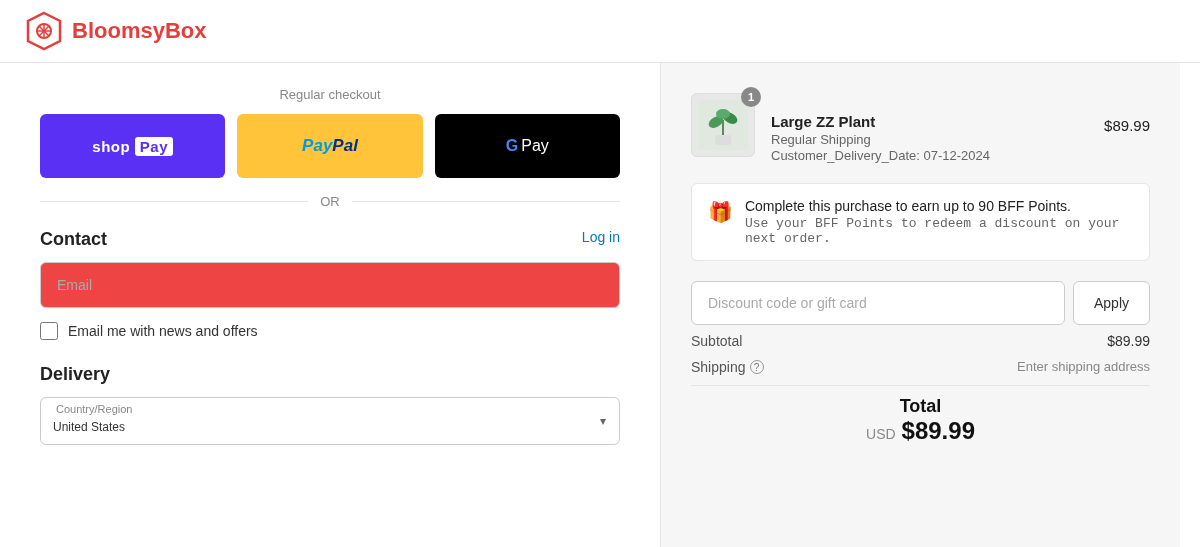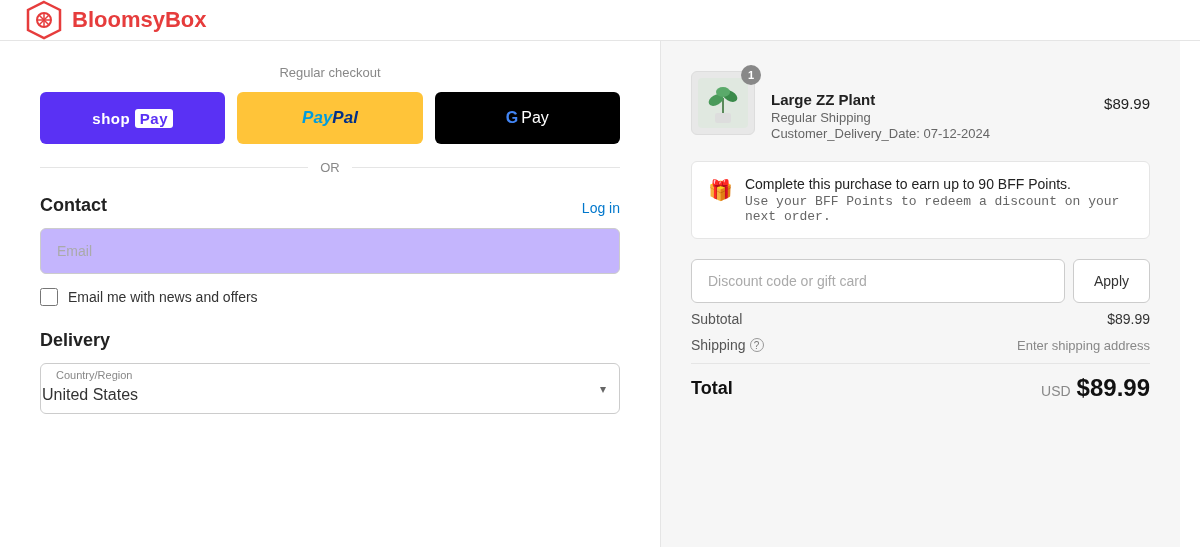--- a/index.html
+++ b/index.html
@@ -1,58 +1,58 @@
 <!DOCTYPE html>
 <html><head>
   <meta charset="utf-8">
   <style>
     * { box-sizing: border-box; margin: 0; padding: 0; }
     body { font-family: -apple-system, BlinkMacSystemFont, 'Segoe UI', Helvetica, Arial, sans-serif; background: #fff; color: #333; font-size: 14px; }
 
     .page-wrapper { display: flex; flex-direction: column; min-height: 547px; }
 
     
-    .header { display: flex; align-items: center; padding: 0 24px; border-bottom: 1px solid #e5e5e5; background: #fff; }
+    .header { display: flex; align-items: center; padding: 11px 24px; border-bottom: 1px solid #e5e5e5; background: #fff; }
     .logo-container { display: flex; align-items: center; gap: 8px; }
     .logo-icon { width: 40px; height: 40px; }
     .logo-text { font-size: 22px; font-weight: 700; color: #e63c3c; }
 
     
     .main-content { display: flex; flex: 1; }
 
     
     .left-panel { flex: 1; padding: 24px 40px; max-width: 660px; }
 
     
     .express-checkout-label { text-align: center; color: #888; font-size: 13px; margin-bottom: 12px; }
     .express-buttons { display: flex; gap: 12px; margin-bottom: 16px; }
-    .express-btn { flex: 1; height: 52px; border-radius: 6px; border: none; cursor: pointer; display: flex; align-items: center; justify-content: center; font-size: 16px; font-weight: 600; }
+    .express-btn { flex: 1; height: 64px; border-radius: 6px; border: none; cursor: pointer; display: flex; align-items: center; justify-content: center; font-size: 16px; font-weight: 600; }
     .shop-pay-btn { background: #5a31f4; color: #fff; }
     .paypal-btn { background: #ffc439; color: #003087; }
     .gpay-btn { background: #000; color: #fff; }
 
     .or-divider { display: flex; align-items: center; gap: 12px; margin: 16px 0; color: #888; font-size: 13px; }
     .or-divider::before, .or-divider::after { content: ''; flex: 1; height: 1px; background: #e5e5e5; }
 
     
-    .section-header { display: flex; justify-content: space-between; align-items: flex-end; margin-bottom: 12px; margin-top: 20px; }
+    .section-header { display: flex; justify-content: space-between; align-items: flex-start; margin-bottom: 12px; margin-top: 20px; }
     .section-title { font-size: 18px; font-weight: 600; color: #222; }
     .log-in-link { color: #0077cc; text-decoration: none; font-size: 14px; cursor: pointer; }
 
-    .input-field { width: 100%; padding: 14px 16px; border: 1px solid #ccc; border-radius: 6px; font-size: 14px; color: #333; background: #c4b5fd; outline: none; }
+    .input-field { width: 100%; padding: 14px 16px; border: 1px solid #ccc; border-radius: 6px; font-size: 14px; color: #333; background: #ef4444; outline: none; }
     .input-field::placeholder { color: #aaa; }
 
     .checkbox-row { display: flex; align-items: center; gap: 10px; margin-top: 14px; }
     .checkbox-input { width: 18px; height: 18px; border: 1px solid #ccc; border-radius: 3px; cursor: pointer; accent-color: #5a31f4; }
     .checkbox-label { font-size: 14px; color: #333; }
 
     
     .delivery-section { margin-top: 24px; }
     .select-wrapper { position: relative; width: 100%; margin-top: 12px; }
-    .select-field { width: 100%; padding: 10px 1px 14px; border: 1px solid #ccc; border-radius: 6px; font-size: 16px; color: #333; background: #fff; appearance: none; cursor: pointer; outline: none; }
+    .select-field { width: 100%; padding: 10px 12px 14px; border: 1px solid #ccc; border-radius: 6px; font-size: 12px; color: #333; background: #fff; appearance: none; cursor: pointer; outline: none; }
     .select-label { position: absolute; top: 6px; left: 16px; font-size: 11px; color: #888; pointer-events: none; }
     .chevron-icon { position: absolute; right: 14px; top: 50%; transform: translateY(-50%); color: #666; pointer-events: none; font-size: 12px; }
 
     
     .right-panel { width: 520px; background: #f6f6f6; padding: 24px 30px; border-left: 1px solid #e5e5e5; }
 
     
     .product-item { display: flex; align-items: center; gap: 16px; margin-bottom: 20px; }
     .product-image-wrapper { position: relative; }
     .product-image { width: 64px; height: 64px; border-radius: 6px; background: #e8e8e8; border: 1px solid #ddd; display: flex; align-items: center; justify-content: center; overflow: hidden; }
@@ -69,27 +69,27 @@
     .bff-text-main { font-size: 14px; font-weight: 400; color: #222; }
     .bff-text-sub { font-size: 13px; color: #666; margin-top: 2px; font-family: Liberation Mono, monospace; }
 
     
     .discount-row { display: flex; gap: 8px; margin-bottom: 8px; }
     .discount-input { flex: 1; padding: 13px 16px; border: 1px solid #ccc; border-radius: 6px; font-size: 14px; color: #333; background: #fff; outline: none; }
     .discount-input::placeholder { color: #aaa; }
     .apply-btn { padding: 12px 20px; background: #fff; border: 1px solid #ccc; border-radius: 6px; font-size: 14px; font-weight: 500; color: #333; cursor: pointer; white-space: nowrap; }
 
     
-    .summary-row { display: flex; justify-content: space-between; align-items: flex-end; margin-bottom: 10px; font-size: 14px; }
+    .summary-row { display: flex; justify-content: space-between; align-items: flex-start; margin-bottom: 10px; font-size: 14px; }
     .summary-label { color: #555; display: flex; align-items: center; gap: 4px; }
     .summary-value { color: #333; }
     .info-icon { display: inline-flex; align-items: center; justify-content: center; width: 14px; height: 14px; border-radius: 50%; border: 1px solid #999; font-size: 10px; color: #777; cursor: default; }
     .shipping-note { color: #888; font-size: 13px; }
 
-    .total-row { display: flex; justify-content: space-between; align-items: center; margin-top: 10px; padding-top: 10px; border-top: 1px solid #e5e5e5; }
+    .total-row { display: flex; justify-content: space-between; align-items: center; margin-top: 10px; padding-top: 10px; border-top: 1px solid #e5e5e5; flex-direction: column; }
     .total-label { font-size: 18px; font-weight: 700; color: #111; }
     .total-value-wrapper { display: flex; align-items: baseline; gap: 6px; }
     .total-currency { font-size: 14px; color: #888; }
     .total-amount { font-size: 24px; font-weight: 700; color: #111; }
   </style>
 </head>
 <body>
 
 <div class="page-wrapper">
 

